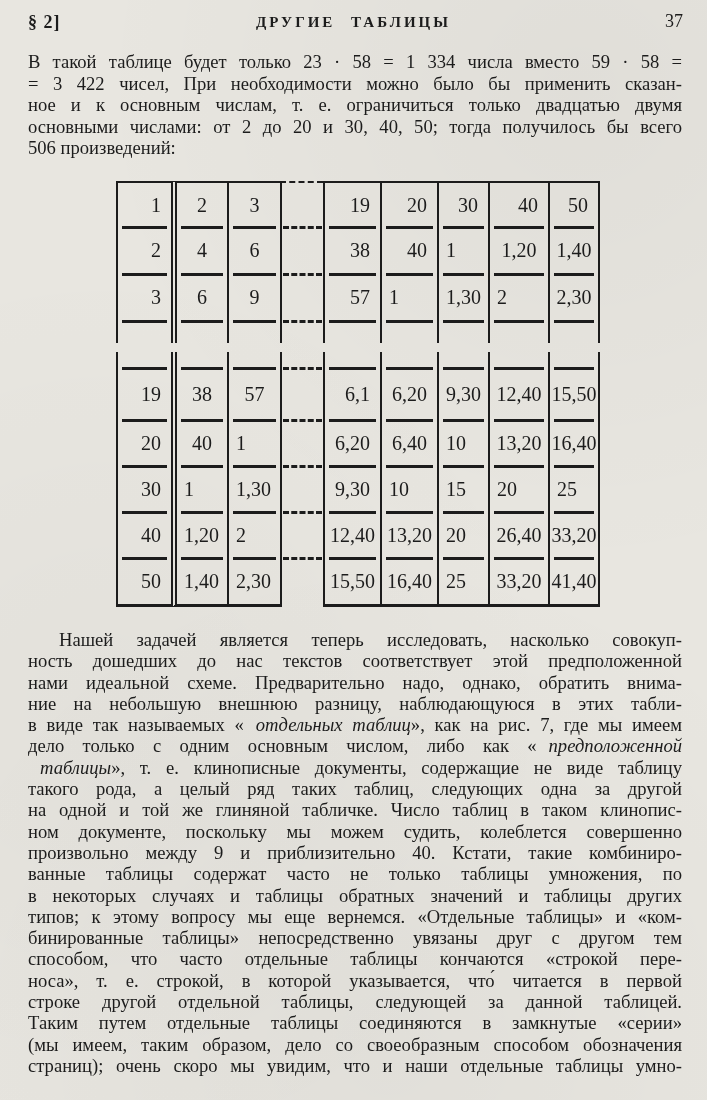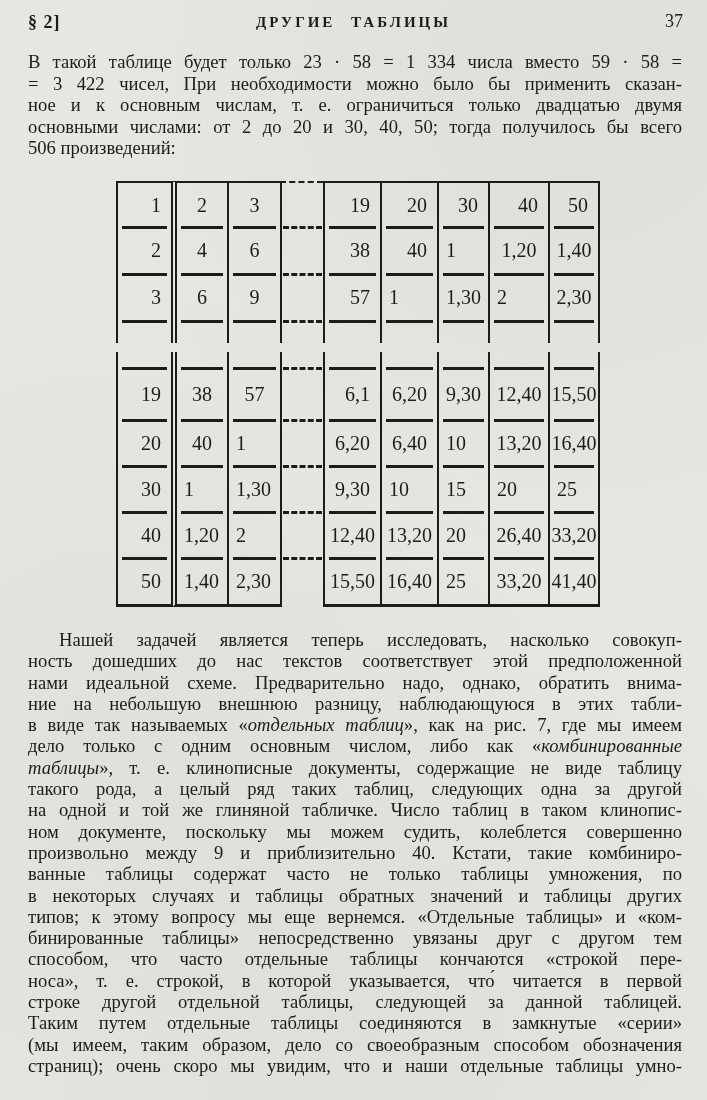--- a/index.html
+++ b/index.html
@@ -24,21 +24,21 @@
   .rhead .title{position:absolute;left:0;right:0;top:4px;text-align:center;
     font-size:15px;font-weight:bold;letter-spacing:3px;word-spacing:9px;}
   .rhead .pnum{position:absolute;right:24px;top:1px;font-size:18px;font-weight:normal;margin-left:16px;}
   
   .para{position:absolute;left:28px;width:654px;font-size:18.6px;}
   .p1{top:51px;line-height:21.6px;}
   .p2{top:629px;line-height:21.3px;}
   .tline{text-align:justify;text-align-last:justify;}
   .tline.lastline{text-align-last:left;}
   .tline.findent{text-indent:31px;}
-  .tline i{}
+  .tline i{margin-left:12px;}
   
   .mtable{position:absolute;display:grid;
     grid-template-columns:55px 56px 53px 43px 57px 57px 51px 60px 52px;
     font-size:20px;}
   .t-top{left:116px;top:181px;grid-template-rows:46px 47px 47px 22px;}
   .t-bottom{left:116px;top:352px;grid-template-rows:16px 52px 46px 46px 46px 49px;}
   .c{position:relative;display:flex;align-items:center;border-left:2px solid var(--ink);}
   .c.col2{border-left:6px double var(--ink);}
   .c.col9{border-right:2px solid var(--ink);}
   .c.top-edge{border-top:2px solid var(--ink);}
@@ -291,21 +291,21 @@
       <span>41,40</span>
     </div>
   </div>
 
 <div class="para p2">
     <div class="tline findent"><span>Нашей задачей является теперь исследовать, насколько совокуп-</span></div>
     <div class="tline"><span>ность дошедших до нас текстов соответствует этой предположенной</span></div>
     <div class="tline"><span>нами идеальной схеме. Предварительно надо, однако, обратить внима-</span></div>
     <div class="tline"><span>ние на небольшую внешнюю разницу, наблюдающуюся в этих табли-</span></div>
     <div class="tline"><span>в виде так называемых «</span><i>отдельных таблиц</i><span>», как на рис. 7, где мы имеем</span></div>
-    <div class="tline"><span>дело только с одним основным числом, либо как «</span><i>комбинированные</i></div>
+    <div class="tline"><span>дело только с одним основным числом, либо как «</span><i>предположенной</i></div>
     <div class="tline"><i>таблицы</i><span>», т. е. клинописные документы, содержащие не виде таблицу</span></div>
     <div class="tline"><span>такого рода, а целый ряд таких таблиц, следующих одна за другой</span></div>
     <div class="tline"><span>на одной и той же глиняной табличке. Число таблиц в таком клинопис-</span></div>
     <div class="tline"><span>ном документе, поскольку мы можем судить, колеблется совершенно</span></div>
     <div class="tline"><span>произвольно между 9 и приблизительно 40. Кстати, такие комбиниро-</span></div>
     <div class="tline"><span>ванные таблицы содержат часто не только таблицы умножения, по</span></div>
     <div class="tline"><span>в некоторых случаях и таблицы обратных значений и таблицы других</span></div>
     <div class="tline"><span>типов; к этому вопросу мы еще вернемся. «Отдельные таблицы» и «ком-</span></div>
     <div class="tline"><span>бинированные таблицы» непосредственно увязаны друг с другом тем</span></div>
     <div class="tline"><span>способом, что часто отдельные таблицы кончаются «строкой пере-</span></div>

